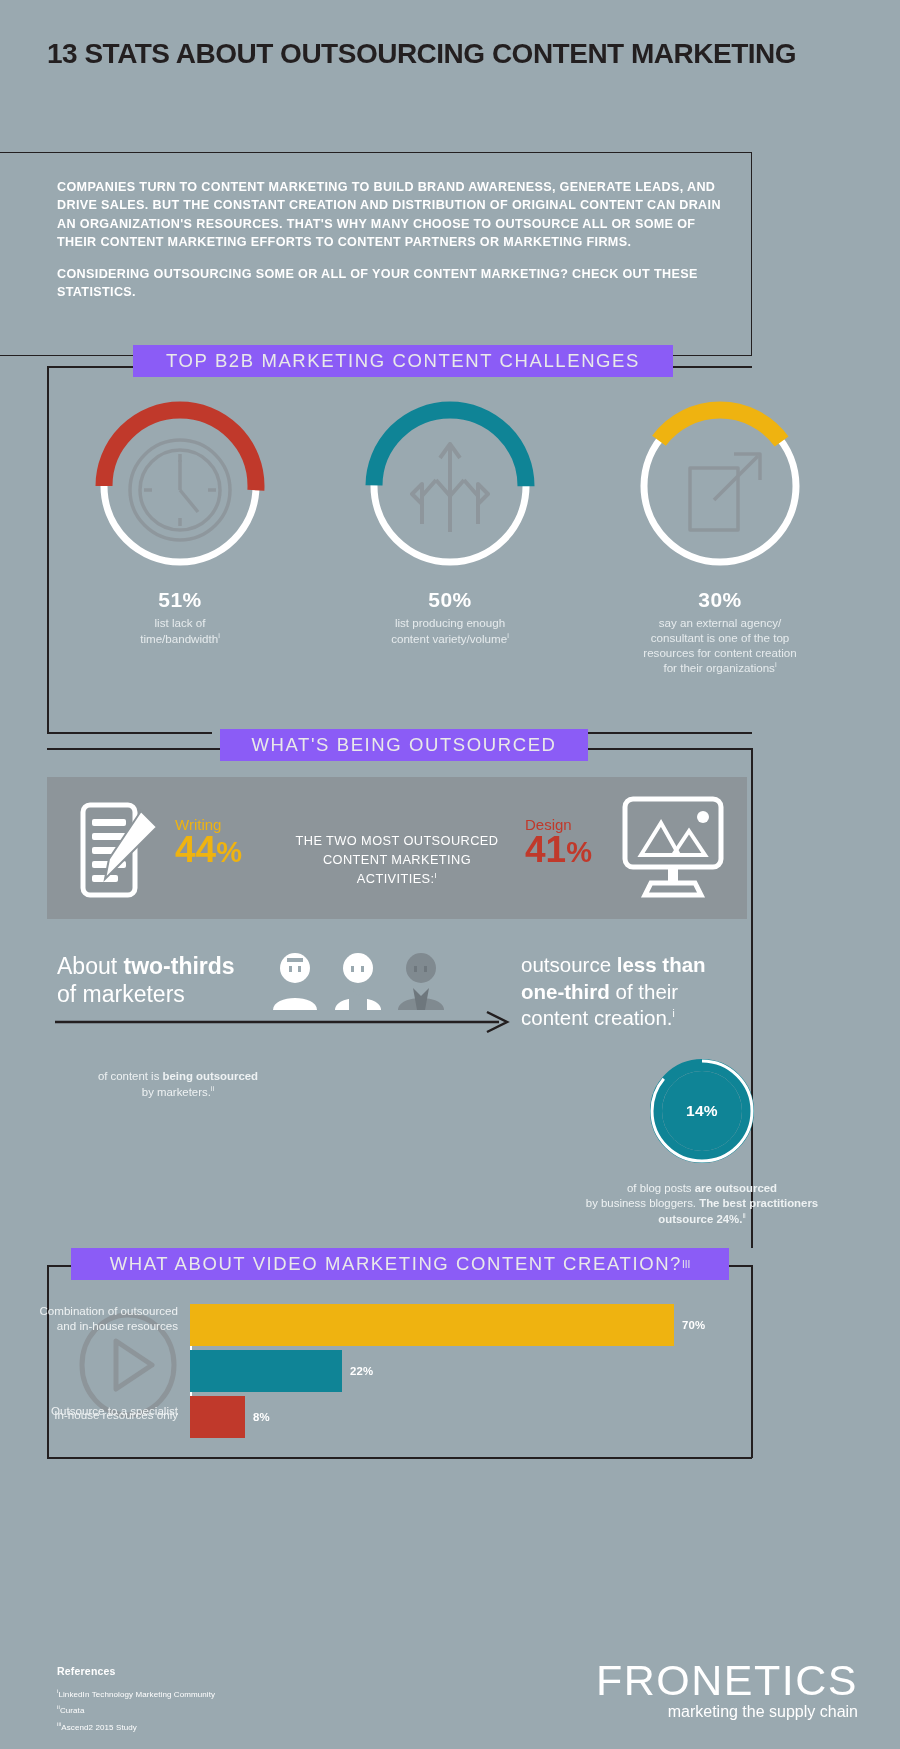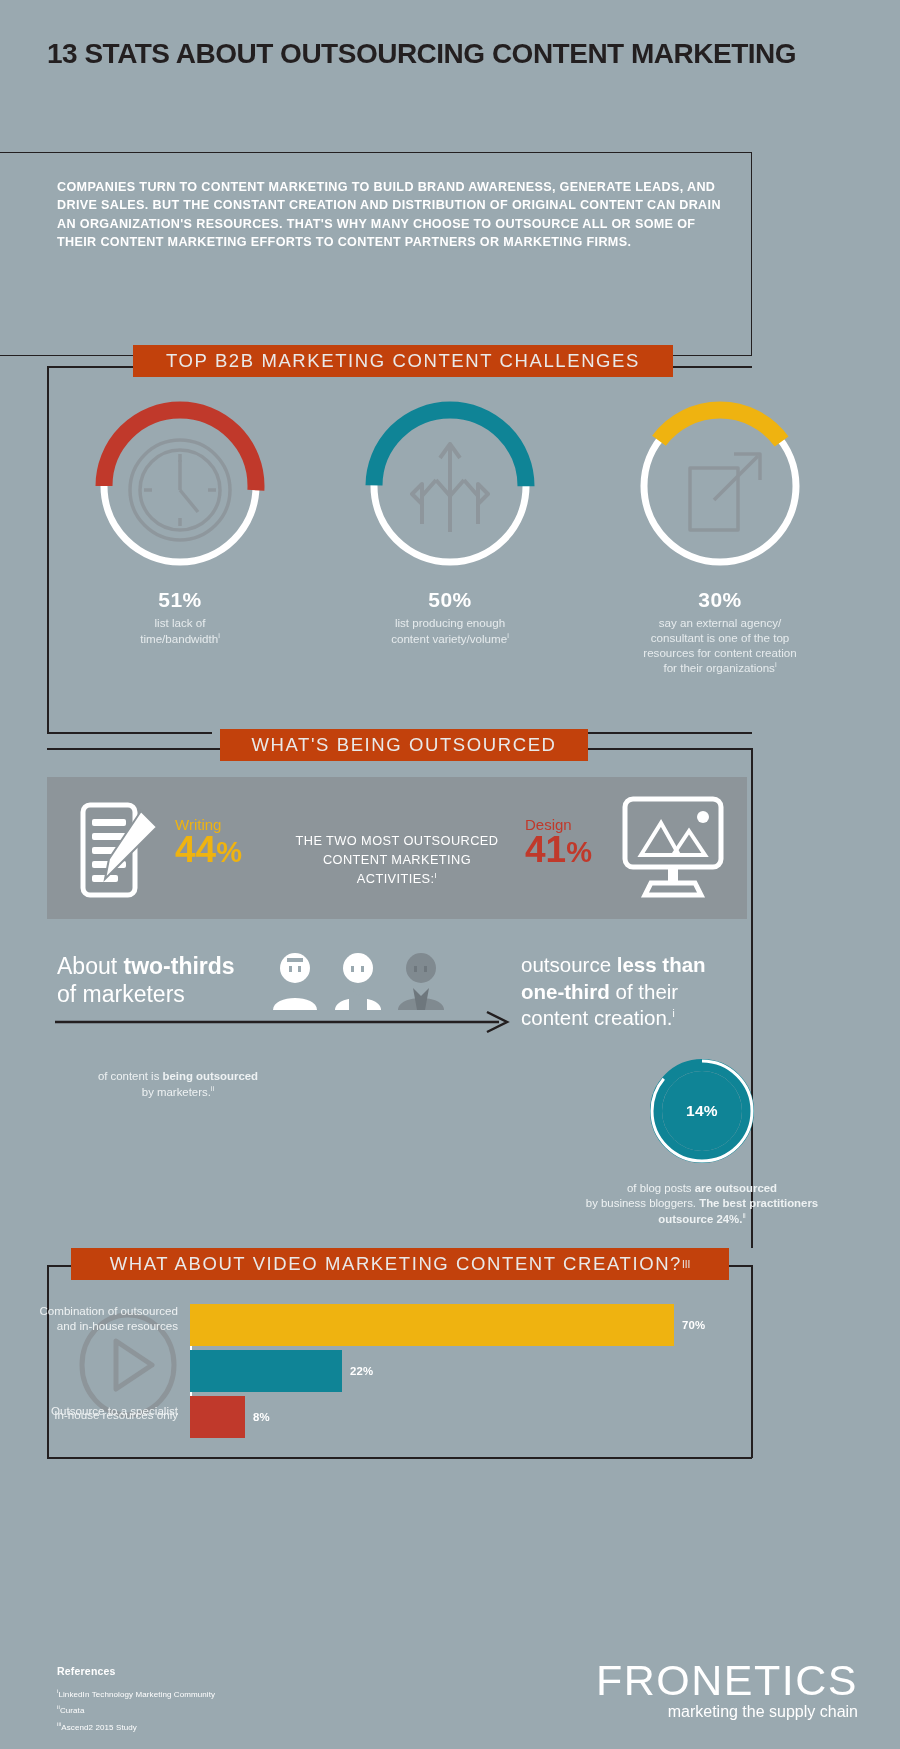--- a/index.html
+++ b/index.html
@@ -47,21 +47,21 @@
     font-weight: bold;
     letter-spacing: 0.35px;
     line-height: 1.45;
     text-transform: uppercase;
   }
   .intro-text p + p { margin-top: 14px; }
 
   
   .banner {
     position: absolute;
-    background: #c2410c;
+    background: #8b5cf6;
     color: #e9e9e9;
     font-size: 18.5px;
     letter-spacing: 1.6px;
     text-transform: uppercase;
     display: flex;
     align-items: center;
     justify-content: center;
     white-space: nowrap;
     z-index: 5;
   }
@@ -169,20 +169,21 @@
 
 <div class="page">
 
   <div class="title">
     <span>13 STATS ABOUT OUTSOURCING CONTENT MARKETING</span>
   </div>
 
   <div class="intro-frame"></div>
   <div class="intro-text">
     <p>COMPANIES TURN TO CONTENT MARKETING TO BUILD BRAND AWARENESS, GENERATE LEADS, AND DRIVE SALES. BUT THE CONSTANT CREATION AND DISTRIBUTION OF ORIGINAL CONTENT CAN DRAIN AN ORGANIZATION'S RESOURCES. THAT'S WHY MANY CHOOSE TO OUTSOURCE ALL OR SOME OF THEIR CONTENT MARKETING EFFORTS TO CONTENT PARTNERS OR MARKETING FIRMS.</p>
+    <p>CONSIDERING OUTSOURCING SOME OR ALL OF YOUR CONTENT MARKETING? CHECK OUT THESE STATISTICS.</p>
   </div>
 
   <div class="frame-line" style="left:47px; top:366px; width:1.5px; height:367px;"></div>
   <div class="frame-line" style="left:47px; top:366px; width:108px; height:1.5px;"></div>
   <div class="frame-line" style="left:670px; top:366px; width:82px; height:1.5px;"></div>
   <div class="frame-line" style="left:47px; top:732px; width:165px; height:1.5px;"></div>
   <div class="frame-line" style="left:587px; top:732px; width:165px; height:1.5px;"></div>
 
   <div class="banner" style="left:133px; top:345px; width:540px; height:32px;">
     <span>TOP B2B MARKETING CONTENT CHALLENGES</span>

